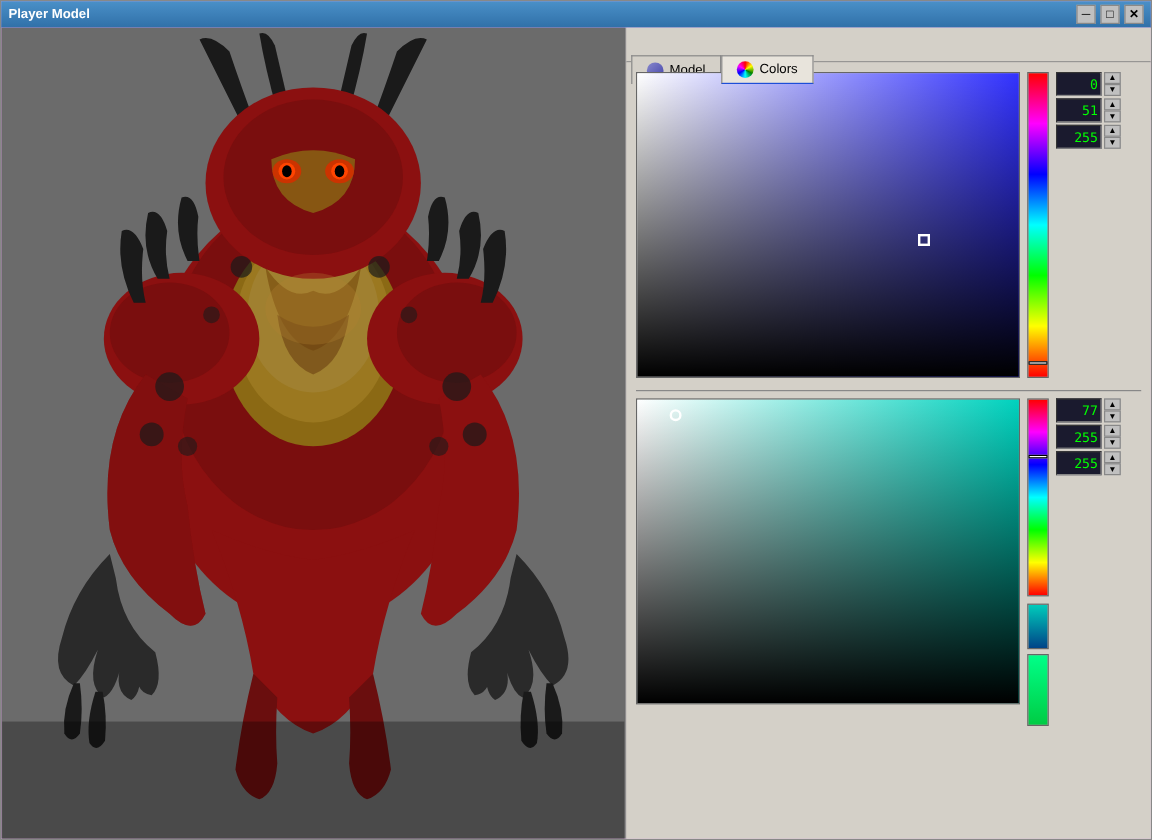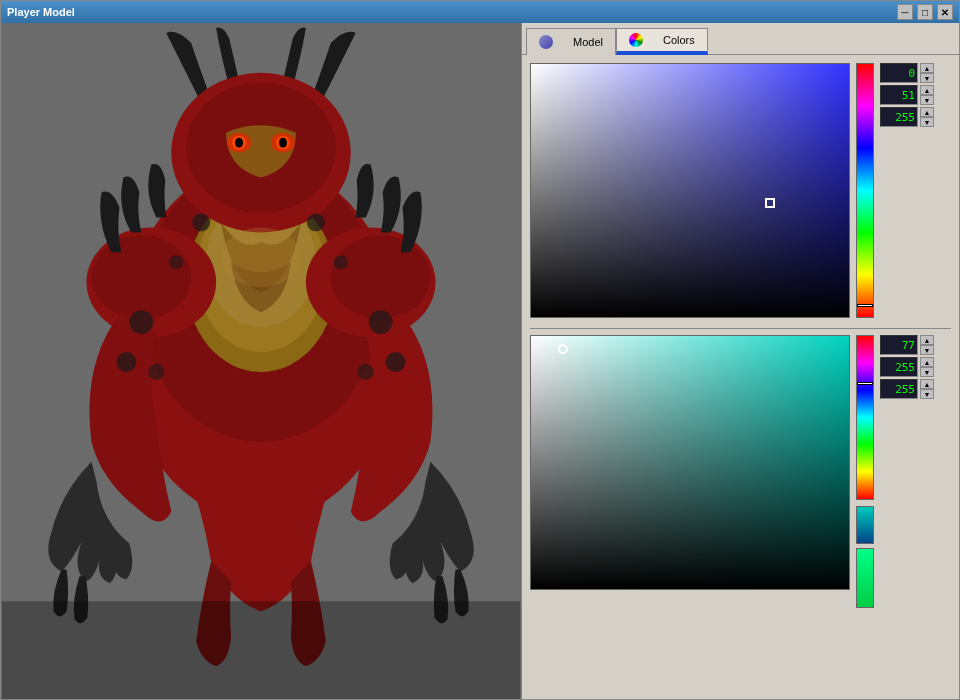--- a/index.html
+++ b/index.html
@@ -93,30 +93,30 @@
     }
 
     .tab {
       padding: 4px 12px;
       border: 1px solid #888;
       background: #d4d0c8;
       cursor: pointer;
       font-size: 11px;
       display: flex;
       align-items: center;
-      gap: 20px;
+      gap: 5px;
       border-bottom: none;
       position: relative;
-      top: 1px;
+      top: 19px;
       color: #000;
     }
 
     .tab.active {
       background: #e8e4dc;
-      border-bottom: 4px solid #1d4ed8;
+      border-bottom: 1px solid #1d4ed8;
       z-index: 1;
     }
 
     .tab-icon {
       width: 14px;
       height: 14px;
       border-radius: 50%;
       display: inline-block;
     }
 

